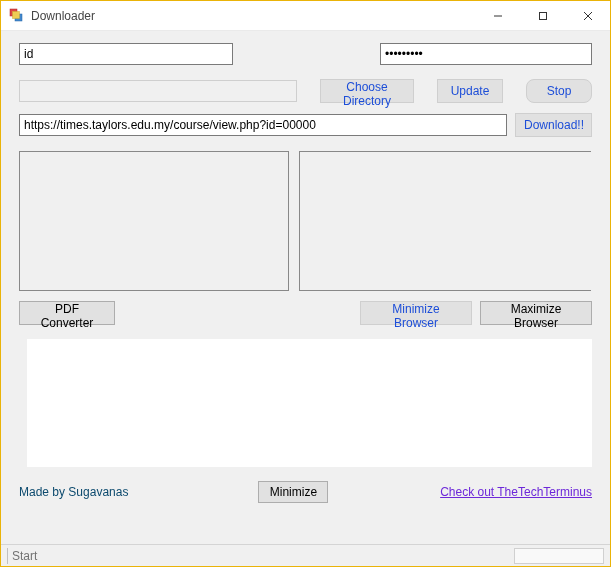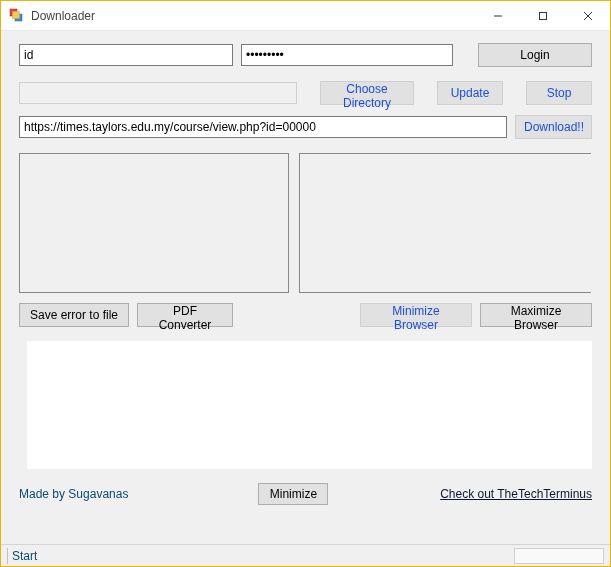--- a/index.html
+++ b/index.html
@@ -94,21 +94,21 @@
       cursor: default;
     }
     .btn.disabled {
       color: #1d4ed8;
       border-color: #cfcfcf;
       background: #e1e1e1;
     }
     .btn-login { width: 114px; margin-left: auto; }
     .btn-choose { width: 94px; }
     .btn-update { width: 66px; }
-    .btn-stop { width: 66px; }
+    .btn-stop { width: 66px; border-radius: 8px; }
     .btn-download { width: 77px; margin-left: auto; }
     .dir-box {
       width: 278px;
       height: 22px;
       background: #f0f0f0;
       border: 1px solid #cfcfcf;
     }
     .row2 { margin-top: 14px; gap: 10px; }
     .row3 { margin-top: 10px; gap: 0; }
     .url-input { width: 488px; }
@@ -145,42 +145,42 @@
     
     .footer-row {
       display: flex;
       align-items: center;
       padding: 14px 18px 6px 18px;
     }
     .credit { color: #0c4a6e; }
     .btn-license { width: 70px; height: 22px; margin-left: 130px; }
     .link {
       margin-left: auto;
-      color: #0f172a;
+      color: #6d28d9;
       text-decoration: underline;
       cursor: pointer;
     }
     
     .statusbar {
       height: 22px;
       background: #f0f0f0;
       border-top: 1px solid #d4d4d4;
       display: flex;
       align-items: center;
       padding: 0 6px;
     }
     .statusbar .grip {
       margin-left: auto;
       width: 90px;
       height: 16px;
       border: 1px solid #d0d0d0;
       background: #f9f9f9;
     }
     .status-text {
-      color: #0c4a6e;
+      color: #737373;
     }
     .sep-vert {
       width: 1px;
       height: 16px;
       background: #c0c0c0;
       margin-right: 4px;
     }
   </style>
 </head>
 <body>
@@ -214,42 +214,40 @@
           </svg>
       </div>
     </div>
   </div>
 
   <div class="client">
 
     <div class="row first">
       <input type="text" class="input-id" value="id" style="">
       <input type="text" class="input-pw" value="•••••••••" style="">
-      <button class="btn btn-login">Login</button>
     </div>
 
     <div class="row row2">
       <div class="dir-box"></div>
       <button class="btn disabled btn-choose">Choose Directory</button>
       <button class="btn disabled btn-update">Update</button>
       <button class="btn disabled btn-stop">Stop</button>
     </div>
 
     <div class="row row3">
       <input type="text" class="url-input" value="https://times.taylors.edu.my/course/view.php?id=00000" style="">
       <button class="btn disabled btn-download">Download!!</button>
     </div>
 
     <div class="panels">
       <div class="panel panel-left"></div>
       <div class="panel panel-right"></div>
     </div>
 
     <div class="btn-row">
-      <button class="btn btn-save">Save error to file</button>
       <button class="btn btn-pdf">PDF Converter</button>
       <button class="btn disabled btn-min">Minimize Browser</button>
       <button class="btn btn-max">Maximize Browser</button>
     </div>
 
     <div class="white-panel"></div>
 
     <div class="footer-row">
       <span class="credit">Made by Sugavanas</span>
       <button class="btn btn-license">Minimize</button>

